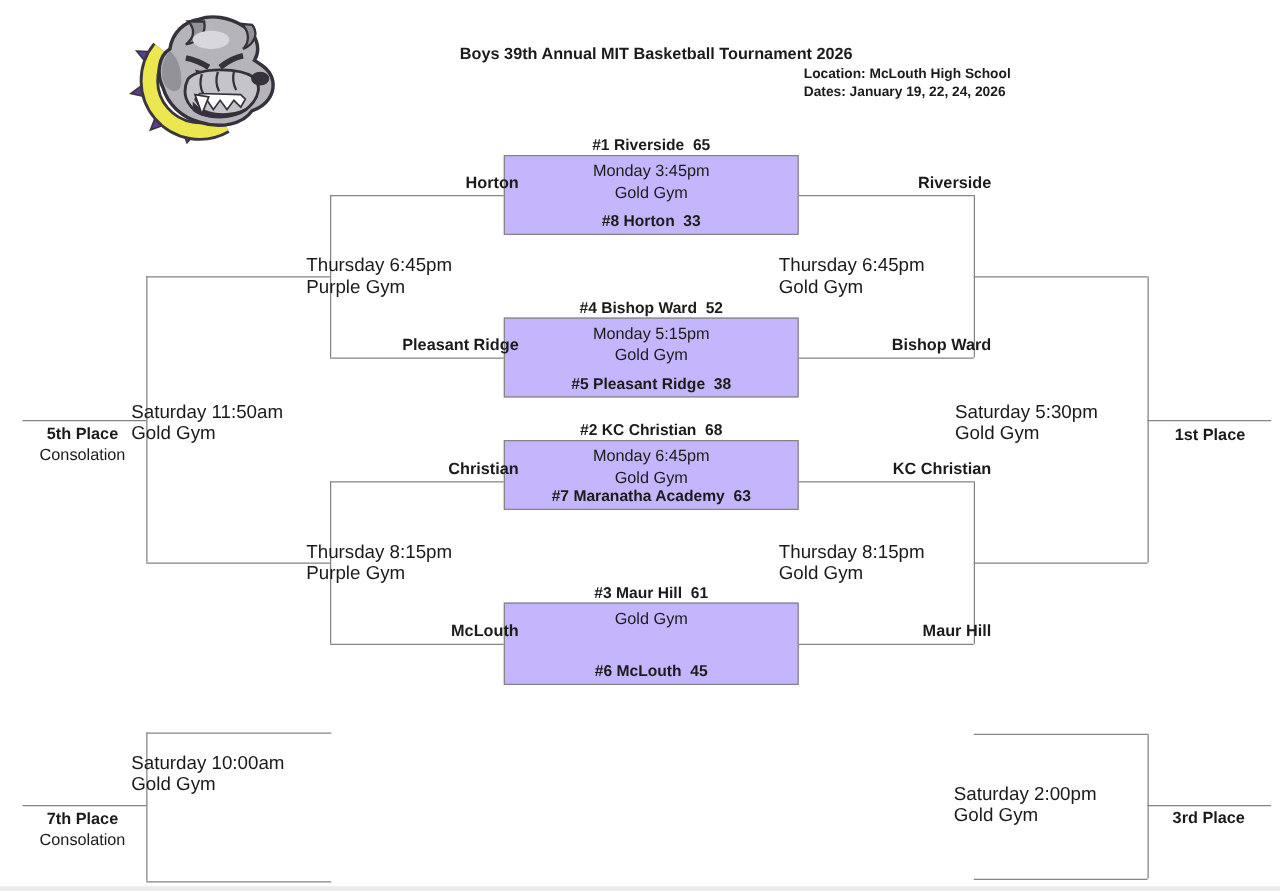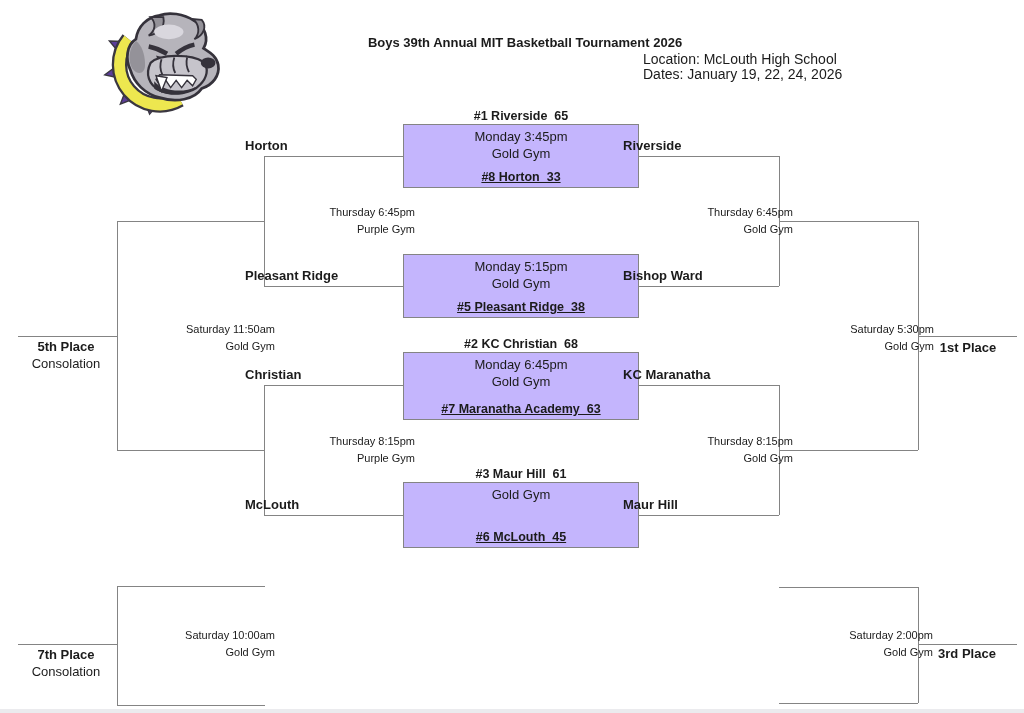--- a/index.html
+++ b/index.html
@@ -6,31 +6,31 @@
   .page{position:relative;width:1024px;height:713px;background:#ffffff;
         font-family:"Liberation Sans",sans-serif;color:#1b1b1b;overflow:hidden;}
   
   .hl{position:absolute;height:1px;background:#848484;}
   .vl{position:absolute;width:1px;background:#848484;}
   
   .game{position:absolute;left:403px;width:236px;border:1px solid #848484;background:#c4b5fd;box-sizing:border-box;}
   .game .info{padding-top:3px;text-align:center;font-size:13px;line-height:17px;}
   .seed{position:absolute;left:0;right:0;text-align:center;font-weight:bold;font-size:12.5px;white-space:pre;}
   .seed.top{bottom:100%;margin-bottom:2px;}
-  .seed.bot{bottom:3px;text-decoration:underline;}
-  
-  .team{position:absolute;width:170px;margin-left:-85px;text-align:left;
+  .seed.bot{bottom:3px;}
+  
+  .team{position:absolute;width:170px;margin-left:-85px;text-align:right;
         font-weight:bold;font-size:13px;height:16px;line-height:16px;}
-  .sched{position:absolute;width:170px;margin-left:-85px;text-align:right;font-size:11px;line-height:17px;}
+  .sched{position:absolute;width:170px;margin-left:-85px;text-align:left;font-size:15px;line-height:17px;}
   .place{position:absolute;width:130px;margin-left:-65px;text-align:center;font-size:13px;line-height:17px;}
   .place .main{font-weight:bold;}
   
   .title{position:absolute;left:260px;top:35px;width:530px;text-align:center;
          font-weight:bold;font-size:13px;}
-  .meta{position:absolute;left:643px;top:52px;font-weight:normal;font-size:14px;line-height:15px;}
+  .meta{position:absolute;left:643px;top:52px;font-weight:bold;font-size:11px;line-height:15px;}
   .logo{position:absolute;left:103px;top:8px;}
   .footer-strip{position:absolute;left:0;right:0;bottom:0;height:4px;background:#ebebee;}
 </style>
 </head>
 <body>
 
 <div class="page">
 
   <svg class="logo" width="128" height="108" viewBox="0 0 140 118" aria-hidden="true">
 
@@ -105,28 +105,29 @@
   <div class="game" style="top:124px;height:64px">
     <div class="seed top">#1 Riverside  65</div>
     <div class="info">
       <div>Monday 3:45pm</div>
       <div>Gold Gym</div>
     </div>
     <div class="seed bot">#8 Horton  33</div>
   </div>
 
   <div class="game" style="top:254px;height:64px">
+    <div class="seed top">#4 Bishop Ward  52</div>
     <div class="info">
       <div>Monday 5:15pm</div>
       <div>Gold Gym</div>
     </div>
     <div class="seed bot">#5 Pleasant Ridge  38</div>
   </div>
 
-  <div class="game" style="top:352px;height:68px">
+  <div class="game" style="top:352px;height:56px">
     <div class="seed top">#2 KC Christian  68</div>
     <div class="info">
       <div>Monday 6:45pm</div>
       <div>Gold Gym</div>
     </div>
     <div class="seed bot">#7 Maranatha Academy  63</div>
   </div>
 
   <div class="game" style="top:482px;height:66px">
     <div class="seed top">#3 Maur Hill  61</div>
@@ -136,21 +137,21 @@
     <div class="seed bot">#6 McLouth  45</div>
   </div>
 
   <div class="team" style="left:330px;top:138px">Horton</div>
   <div class="team" style="left:330px;top:268px">Pleasant Ridge</div>
   <div class="team" style="left:330px;top:367px">Christian</div>
   <div class="team" style="left:330px;top:497px">McLouth</div>
 
   <div class="team" style="left:708px;top:138px">Riverside</div>
   <div class="team" style="left:708px;top:268px">Bishop Ward</div>
-  <div class="team" style="left:708px;top:367px">KC Maranatha</div>
+  <div class="team" style="left:708px;top:367px">KC Christian</div>
   <div class="team" style="left:708px;top:497px">Maur Hill</div>
 
   <div class="sched" style="left:330px;top:204px">
     <div>Thursday 6:45pm</div>
     <div>Purple Gym</div>
   </div>
   <div class="sched" style="left:330px;top:433px">
     <div>Thursday 8:15pm</div>
     <div>Purple Gym</div>
   </div>
@@ -164,21 +165,21 @@
   </div>
 
   <div class="sched" style="left:190px;top:321px">
     <div>Saturday 11:50am</div>
     <div>Gold Gym</div>
   </div>
   <div class="sched" style="left:849px;top:321px">
     <div>Saturday 5:30pm</div>
     <div>Gold Gym</div>
   </div>
-  <div class="sched" style="left:190px;top:627px">
+  <div class="sched" style="left:190px;top:602px">
     <div>Saturday 10:00am</div>
     <div>Gold Gym</div>
   </div>
   <div class="sched" style="left:848px;top:627px">
     <div>Saturday 2:00pm</div>
     <div>Gold Gym</div>
   </div>
 
   <div class="place" style="left:66px;top:338px">
     <div class="main">5th Place</div>

